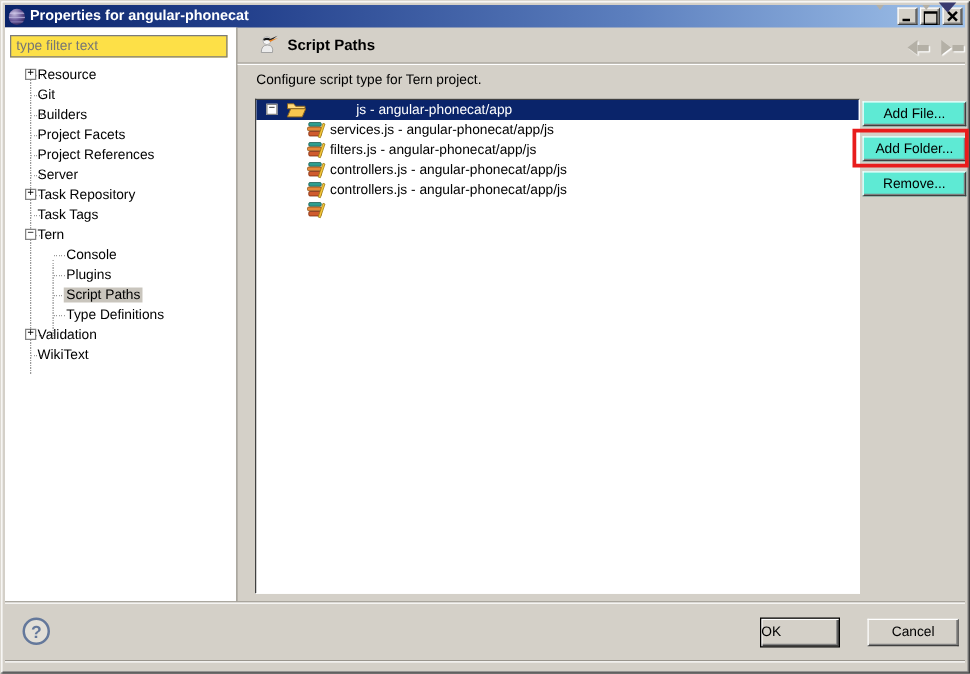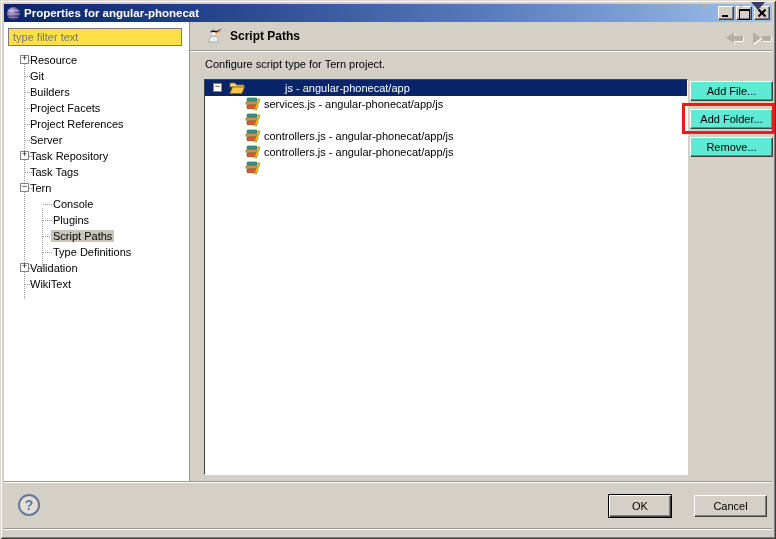--- a/index.html
+++ b/index.html
@@ -85,21 +85,21 @@
 
   
   .footer-sep { position:absolute; left:4px; top:481px; width:768px; height:2px; border-top:1px solid #9a968e; border-bottom:1px solid #fff; }
   .help-btn { position:absolute; left:18px; top:494px; width:22px; height:22px; border-radius:50%;
     border:2px solid #64789b; color:#64789b; background:#e2dfd8; font-weight:bold; font-size:14px;
     text-align:center; line-height:18px; cursor:default; }
   .btn { background:#d4d0c8; border:1px solid; border-color:#fff #404040 #404040 #fff; box-shadow:inset -1px -1px 0 #808080;
     font:11px "Liberation Sans",sans-serif; text-align:center; color:#000; cursor:default; }
   .ok-btn { position:absolute; left:608px; top:494px; width:64px; height:24px; border:1px solid #000;
     box-shadow:inset 1px 1px 0 #fff, inset -1px -1px 0 #404040, inset -2px -2px 0 #808080;
-    background:#d4d0c8; font:11px "Liberation Sans",sans-serif; text-align:center; line-height:22px; }
+    background:#d4d0c8; font:11px "Liberation Sans",sans-serif; text-align:left; line-height:22px; }
   .cancel-btn { position:absolute; left:694px; top:495px; width:73px; height:22px; line-height:20px; }
   .bottom-sep { position:absolute; left:4px; top:528px; width:768px; height:2px; border-top:1px solid #9a968e; border-bottom:1px solid #fff; }
 </style>
 </head>
 <body>
 
 <div class="window">
 
   
   <div class="titlebar">
@@ -216,20 +216,21 @@
     </div>
     <div class="list-row">
       <span class="icon-js">
         <svg width="16" height="14" viewBox="0 0 16 14">
             <rect x="2" y="1" width="10" height="3" rx="1" fill="#2f9e8f" stroke="#1a5a50" stroke-width="0.6"></rect>
             <rect x="1" y="4.6" width="11" height="3" rx="1" fill="#e5893a" stroke="#8a4a10" stroke-width="0.6"></rect>
             <rect x="2" y="8.2" width="10" height="3.6" rx="1" fill="#cf5b2e" stroke="#7a2a08" stroke-width="0.6"></rect>
             <path d="M9.5 12.6 L13.4 1.6 L15 2.2 L11.3 13.2 Z" fill="#f5c63a" stroke="#9a7a10" stroke-width="0.6"></path>
           </svg>
       </span>
+      <span class="list-label-child">filters.js - angular-phonecat/app/js</span>
     </div>
     <div class="list-row">
       <span class="icon-js">
         <svg width="16" height="14" viewBox="0 0 16 14">
             <rect x="2" y="1" width="10" height="3" rx="1" fill="#2f9e8f" stroke="#1a5a50" stroke-width="0.6"></rect>
             <rect x="1" y="4.6" width="11" height="3" rx="1" fill="#e5893a" stroke="#8a4a10" stroke-width="0.6"></rect>
             <rect x="2" y="8.2" width="10" height="3.6" rx="1" fill="#cf5b2e" stroke="#7a2a08" stroke-width="0.6"></rect>
             <path d="M9.5 12.6 L13.4 1.6 L15 2.2 L11.3 13.2 Z" fill="#f5c63a" stroke="#9a7a10" stroke-width="0.6"></path>
           </svg>
       </span>

